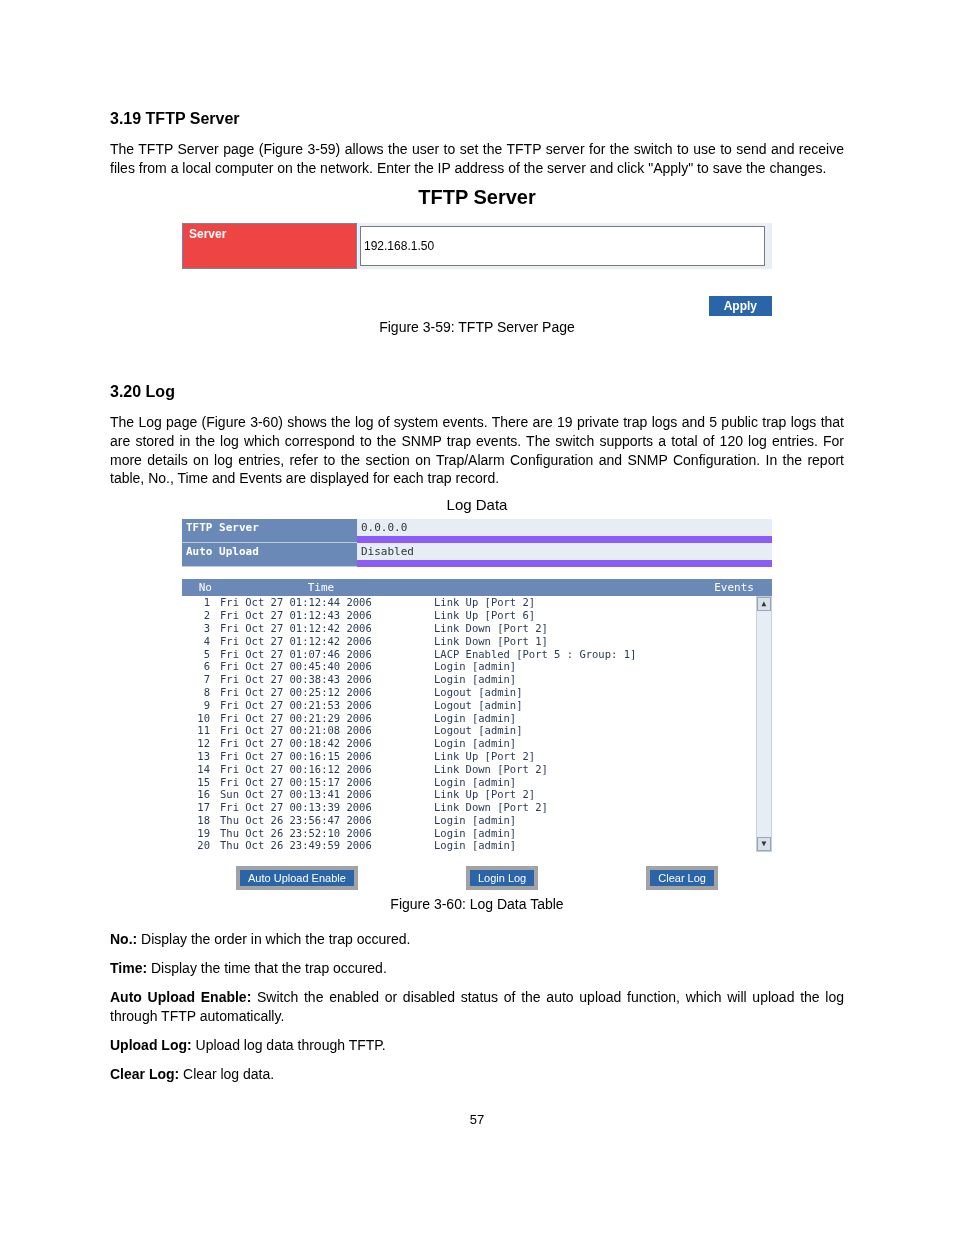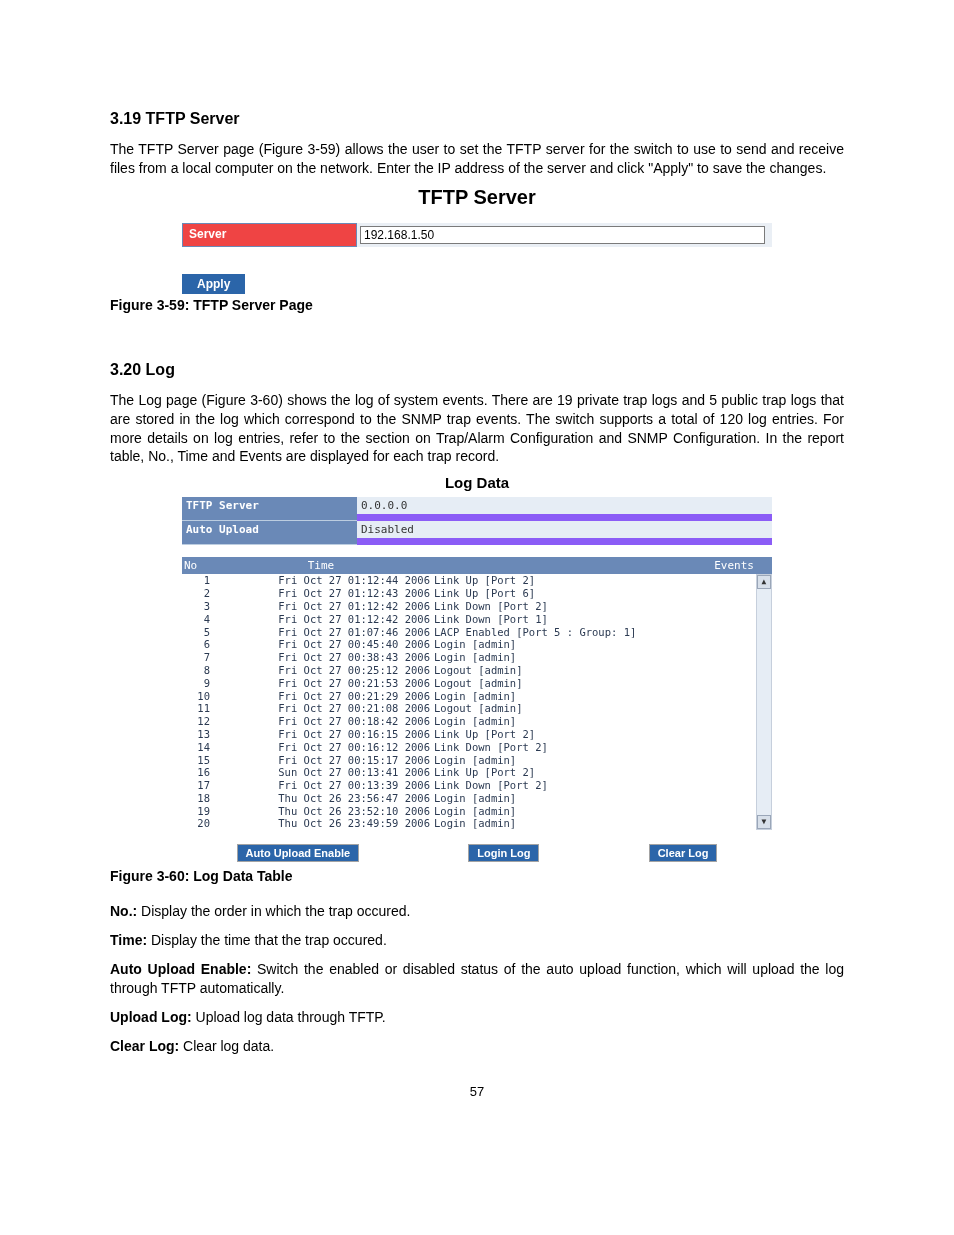--- a/index.html
+++ b/index.html
@@ -19,22 +19,22 @@
     font-size: 16px;
     font-weight: bold;
     margin: 0 0 12px 0;
   }
   p.body {
     text-align: justify;
     margin: 0 0 8px 0;
     line-height: 1.35;
   }
   .figure-caption {
-    text-align: left;
-    font-weight: bold;
+    text-align: center;
+    font-weight: normal;
     margin: 6px 0 18px 0;
   }
   .pagenum {
     text-align: center;
     margin-top: 28px;
     font-size: 13px;
   }
 
   
   .tftp-block {
@@ -67,26 +67,26 @@
     flex: 1;
     background: #eaeff5;
     padding: 2px 2px;
     border: 1px solid #eaeff5;
     box-sizing: border-box;
   }
   .tftp-input-wrap input {
     width: 99%;
     font-family: Verdana, sans-serif;
     font-size: 12px;
-    padding: 1px 3px;
+    padding: 12px 3px;
     border: 1px solid #7a7a7a;
     box-sizing: border-box;
   }
   .apply-wrap {
-    text-align: left;
+    text-align: right;
     margin-top: 28px;
   }
   .apply-btn {
     background: #2b65a9;
     color: #fff;
     font-family: Verdana, sans-serif;
     font-size: 12px;
     font-weight: bold;
     padding: 2px 14px;
     border: 1px solid #2b65a9;
@@ -94,21 +94,21 @@
 
   
   .log-block {
     width: 590px;
     margin: 0 auto;
     font-family: Verdana, "Lucida Console", monospace;
   }
   .log-title {
     font-family: Verdana, sans-serif;
     font-size: 15px;
-    font-weight: bold;
+    font-weight: normal;
     text-align: center;
     margin: 0 0 6px 0;
   }
   .log-top-row {
     display: flex;
     font-size: 11px;
   }
   .log-top-row .l {
     width: 175px;
     background: #6a89b7;
@@ -127,21 +127,21 @@
   }
   .log-spacer {
     height: 12px;
   }
   .log-head-row {
     display: flex;
     font-size: 11px;
     background: #6a89b7;
     color: #fff;
   }
-  .col-no { width: 28px; text-align: left; }
+  .col-no { width: 28px; text-align: right; }
   .col-time { width: 210px; text-align: center; }
   .col-events { flex: 1; text-align: right; }
   .col-scroll { width: 16px; }
   .log-head-row .col-no,
   .log-head-row .col-time,
   .log-head-row .col-events {
     padding: 2px 2px;
     font-weight: normal;
   }
   .log-body {
@@ -150,21 +150,21 @@
   .log-table {
     font-size: 10.5px;
     color: #2b3a52;
     flex: 1;
   }
   .log-row {
     display: flex;
     line-height: 1.22;
   }
   .log-row .col-no { text-align: right; padding-right: 6px; color: #2b3a52; }
-  .log-row .col-time { text-align: right; padding-left: 4px; }
+  .log-row .col-time { text-align: left; padding-left: 4px; }
   .log-row .col-events { text-align: left; padding-left: 4px; }
   .scrollbar {
     width: 16px;
     background: #e6edf5;
     position: relative;
     border: 1px solid #c6cfdc;
     box-sizing: border-box;
   }
   .scroll-btn {
     width: 14px;
@@ -184,23 +184,23 @@
   .log-buttons {
     display: flex;
     justify-content: space-around;
     margin-top: 14px;
   }
   .lbtn {
     background: #2b65a9;
     color: #fff;
     font-family: Verdana, sans-serif;
     font-size: 11px;
-    font-weight: bold;
+    font-weight: normal;
     padding: 2px 8px;
-    border: 1px solid #a3a3a3;
+    border: 4px solid #a3a3a3;
   }
 
   .def-list p { margin: 0 0 10px 0; line-height: 1.35; text-align: justify; }
   .def-list b { font-weight: bold; }
 
   .spacer30 { height: 30px; }
 </style>
 </head>
 <body>
 

